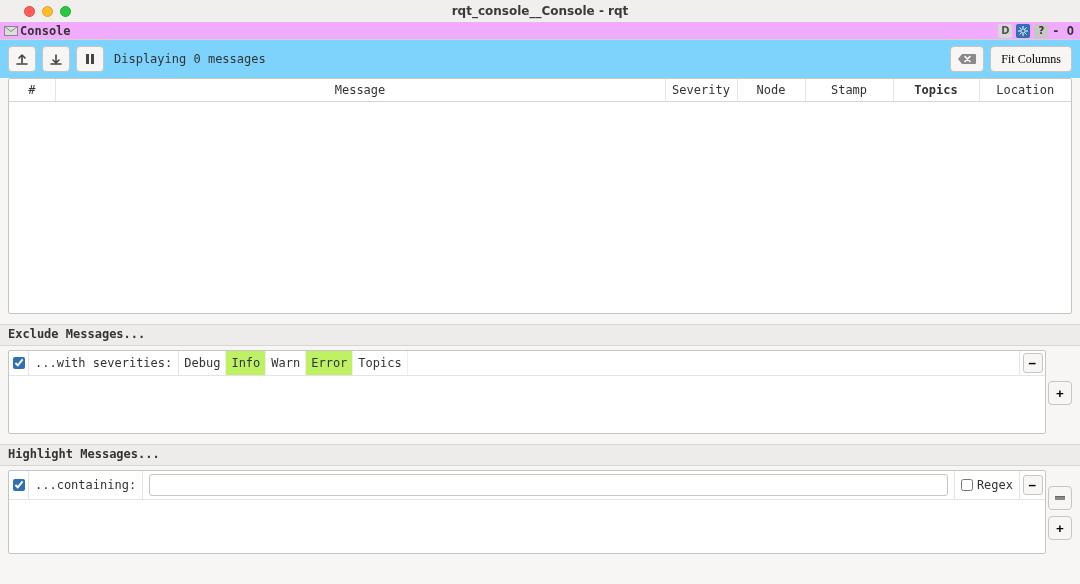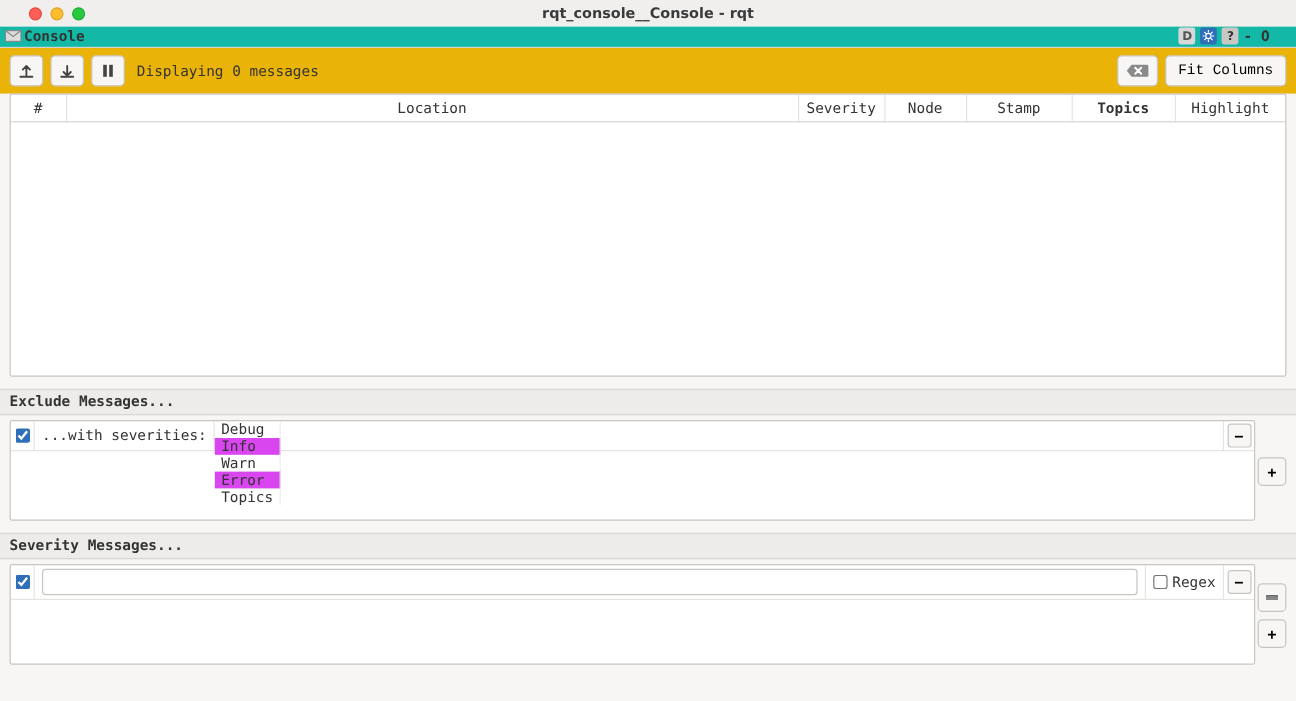--- a/index.html
+++ b/index.html
@@ -29,61 +29,61 @@
     position: absolute;
     left: 0; right: 0;
     text-align: center;
     font-family: "DejaVu Sans", sans-serif;
     font-size: 12px;
     color: #3a3a3a;
     font-weight: 600;
   }
   .dock-header {
     display: flex;
-    align-items: flex-end;
+    align-items: center;
     justify-content: space-between;
-    padding: 2px 22px 2px 4px;
-    background: #14b8a6;
+    padding: 2px 6px 2px 4px;
+    background: #f0abfc;
     border-bottom: 1px solid #d4d2cf;
     height: 18px;
   }
   .dock-left { display: flex; align-items: center; gap: 2px; font-weight: bold; font-family: "DejaVu Sans Mono", monospace; }
   .envelope-icon svg { display: block; }
   .dock-right { display: flex; align-items: center; gap: 4px; }
   .header-badge {
     width: 14px; height: 14px;
     display: inline-flex; align-items:center; justify-content:center;
     border-radius: 2px;
     font-size: 10px; font-weight: bold;
     font-family: "DejaVu Sans", sans-serif;
   }
   .badge-d { background:#d8d8d8; color:#555; }
   .badge-gear { background:#2f6fb8; color:#fff; }
   .badge-q { background:#c9c7c3; color:#333; }
   .dock-right-text { font-weight:bold; color:#333; }
   .toolbar {
     display:flex; align-items:center; justify-content:space-between;
     padding: 6px 8px;
-    background:#eab308;
+    background:#7dd3fc;
   }
   .tb-left, .tb-right { display:flex; align-items:center; gap:6px; }
   .btn {
     height:26px;
     min-width:28px;
     padding:0 6px;
     background:#f7f6f5;
     border:1px solid #c7c5c1;
     border-radius:4px;
     display:inline-flex;
     align-items:center;
     justify-content:center;
     cursor:pointer;
   }
   .btn svg { display:block; }
-  .btn-fit { font-family:Liberation Mono, monospace; font-size:12px; padding:0 10px; }
+  .btn-fit { font-family:Liberation Serif, serif; font-size:12px; padding:0 10px; }
   .status-text { font-family:"DejaVu Sans Mono",monospace; margin-left:4px; }
   .content { padding: 0 8px 8px 8px; display:flex; flex-direction:column; height: calc(584px - 22px - 18px - 40px); }
   .table-wrap {
     border:1px solid #c7c5c1;
     border-radius:2px;
     background:#fff;
     height:236px;
     overflow:hidden;
   }
   table { width:100%; border-collapse:collapse; table-layout:fixed; }
@@ -141,29 +141,29 @@
     align-self:stretch;
   }
   .filter-check-cell input { accent-color:#2f6fb8; width:12px; height:12px; }
   .filter-label-cell {
     padding:0 6px;
     font-family:"DejaVu Sans Mono",monospace;
     border-right:1px solid #e6e4e0;
     align-self:stretch; display:flex; align-items:center;
     white-space:nowrap;
   }
-  .sev-chips { display:flex; height:24px;flex-direction:column; }
+  .sev-chips { display:flex; height:24px; }
   .sev-chip {
     padding:0 5px;
     display:flex; align-items:center;
     font-family:"DejaVu Sans Mono",monospace;
     cursor:pointer;
     border-right:1px solid #eee;
   }
-  .sev-chip.active { background:#d946ef; }
+  .sev-chip.active { background:#bef264; }
   .filter-spacer { flex:1; }
   .filter-remove-cell {
     border-left:1px solid #e6e4e0;
     width:26px;
     align-self:stretch;
     display:flex; align-items:center; justify-content:center;
   }
   .small-btn {
     width:20px; height:20px;
     border:1px solid #c7c5c1;
@@ -283,26 +283,26 @@
   </div>
 </div>
 
 <div class="content">
 
   <div class="table-wrap">
     <table>
       <thead>
         <tr>
           <th class="col-num">#</th>
-          <th class="col-msg">Location</th>
+          <th class="col-msg">Message</th>
           <th class="col-sev">Severity</th>
           <th class="col-node">Node</th>
           <th class="col-stamp">Stamp</th>
           <th class="col-topics">Topics</th>
-          <th class="col-loc">Highlight</th>
+          <th class="col-loc">Location</th>
         </tr>
       </thead>
       <tbody></tbody>
     </table>
   </div>
 
   <div class="section">
     <div class="section-title">Exclude Messages...</div>
     <div class="section-body">
       <div class="filter-box">
@@ -324,27 +324,28 @@
           </div>
         </div>
       </div>
       <div class="side-btns">
         <button class="side-btn">+</button>
       </div>
     </div>
   </div>
 
   <div class="section">
-    <div class="section-title">Severity Messages...</div>
+    <div class="section-title">Highlight Messages...</div>
     <div class="section-body">
       <div class="filter-box">
         <div class="filter-row">
           <div class="filter-check-cell">
             <input type="checkbox" checked="" style="">
           </div>
+          <div class="filter-label-cell">...containing:</div>
           <input class="containing-input" type="text" value="" style="">
           <div class="regex-cell">
             <input type="checkbox" style="">
             <span>Regex</span>
           </div>
           <div class="filter-remove-cell">
             <button class="small-btn">−</button>
           </div>
         </div>
       </div>

